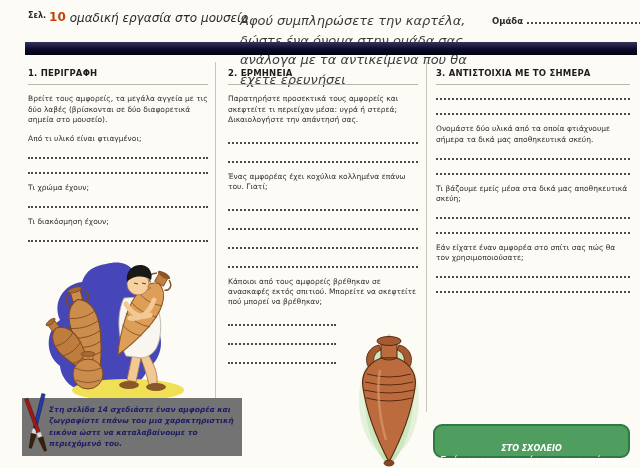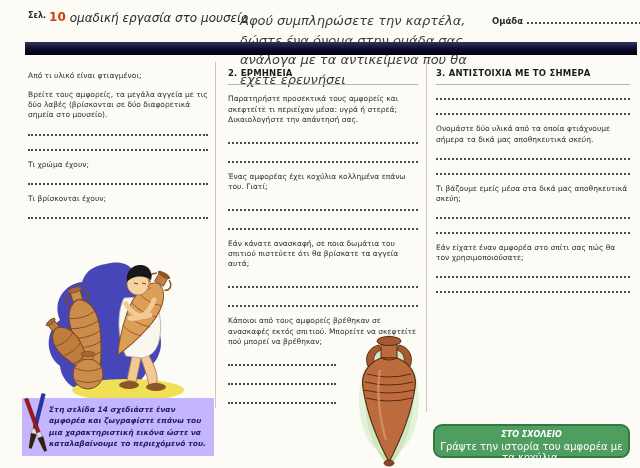--- a/index.html
+++ b/index.html
@@ -34,28 +34,28 @@
   .col p { margin:9px 0 0; }
   #col2 p, #col3 p { }
   .dotline { height:1px; border-bottom:2px dotted #4a4a4a; margin-top:12px; }
   #col2 .dotline { margin-top:16px; }
   #col3 .dotline { margin-top:12px; }
   .dotline.short { width:57%; }
   
   #man-illo    { position:absolute; left:30px;  top:256px; width:178px; height:148px; }
   #amph-illo   { position:absolute; left:336px; top:328px; width:106px; height:140px; }
   
-  .note-box { position:absolute; left:22px; top:398px; width:192px; min-height:58px;
-    background:#c4b5fd; box-sizing:border-box; padding:6px 7px 6px 27px; }
+  .note-box { position:absolute; left:22px; top:398px; width:220px; min-height:58px;
+    background:#737373; box-sizing:border-box; padding:6px 7px 6px 27px; }
   .note-box .txt { font-size:7.5px; font-style:italic; font-weight:bold; color:#1b1b66; line-height:1.5; }
   .note-box svg { position:absolute; left:1px; top:-9px; }
   
   .school-box { position:absolute; left:433px; top:424px; width:197px; height:34px;
     box-sizing:border-box; background:#4f9e5f; border:2px solid #2e7a42; border-radius:9px;
-    text-align:center; padding-top:4px; }
+    text-align:center; padding-top:18px; }
   .school-box .t1 { font-size:8px; font-weight:bold; font-style:italic; color:#ffffff; }
   .school-box .t2 { font-size:10px; color:#ffffff; margin-top:2px; }
 </style>
 </head>
 <body>
 
 <div id="page">
 
   <div class="hdr-left">
     <span class="lbl">Σελ.</span>
@@ -67,39 +67,39 @@
     <span class="lbl">Ομάδα</span>
     <span class="blank"></span>
   </div>
 
   <div class="navy-bar"></div>
 
   <div class="divider" id="div1"></div>
   <div class="divider" id="div2"></div>
 
   <section class="col" id="col1">
+    <h2>1. ΠΕΡΙΓΡΑΦΗ</h2>
+    <p>Βρείτε τους αμφορείς, τα μεγάλα αγγεία με τις δύο λαβές (βρίσκονται σε δύο διαφορετικά σημεία στο μουσείο).</p>
     <p>Από τι υλικό είναι φτιαγμένοι;</p>
-    <p>Βρείτε τους αμφορείς, τα μεγάλα αγγεία με τις δύο λαβές (βρίσκονται σε δύο διαφορετικά σημεία στο μουσείο).</p>
     <div class="dotline"></div>
     <div class="dotline"></div>
     <p>Τι χρώμα έχουν;</p>
     <div class="dotline"></div>
-    <p>Τι βρίσκονται έχουν;</p>
+    <p>Τι διακόσμηση έχουν;</p>
     <div class="dotline"></div>
   </section>
 
   <section class="col" id="col2">
     <h2>2. ΕΡΜΗΝΕΙΑ</h2>
     <p>Παρατηρήστε προσεκτικά τους αμφορείς και σκεφτείτε τι περιείχαν μέσα: υγρά ή στερεά; Δικαιολογήστε την απάντησή σας.</p>
     <div class="dotline"></div>
     <div class="dotline"></div>
     <p>Ένας αμφορέας έχει κοχύλια κολλημένα επάνω του. Γιατί;</p>
     <div class="dotline"></div>
     <div class="dotline"></div>
-    <p>Εάν κάνατε ανασκαφή, σε ποια δωμάτια του σπιτιού πιστεύετε ότι θα βρίσκατε τα αγγεία αυτά;</p>
     <div class="dotline"></div>
     <div class="dotline"></div>
     <p>Κάποιοι από τους αμφορείς βρέθηκαν σε ανασκαφές εκτός σπιτιού. Μπορείτε να σκεφτείτε πού μπορεί να βρέθηκαν;</p>
     <div class="dotline short"></div>
     <div class="dotline short"></div>
     <div class="dotline short"></div>
   </section>
 
   <section class="col" id="col3">
     <h2>3. ΑΝΤΙΣΤΟΙΧΙΑ ΜΕ ΤΟ ΣΗΜΕΡΑ</h2>

